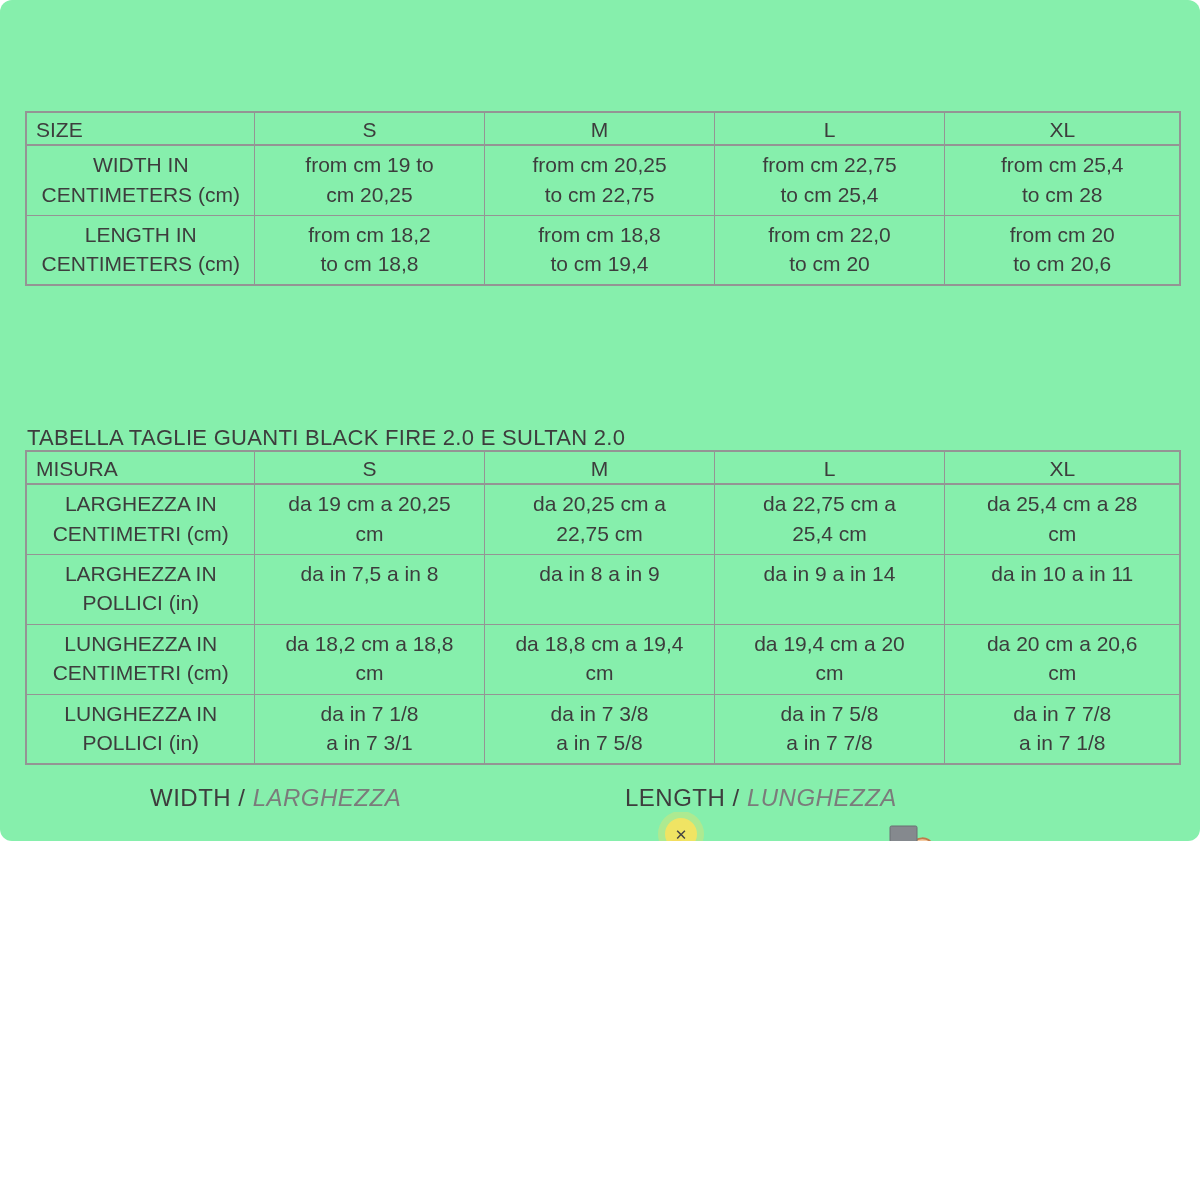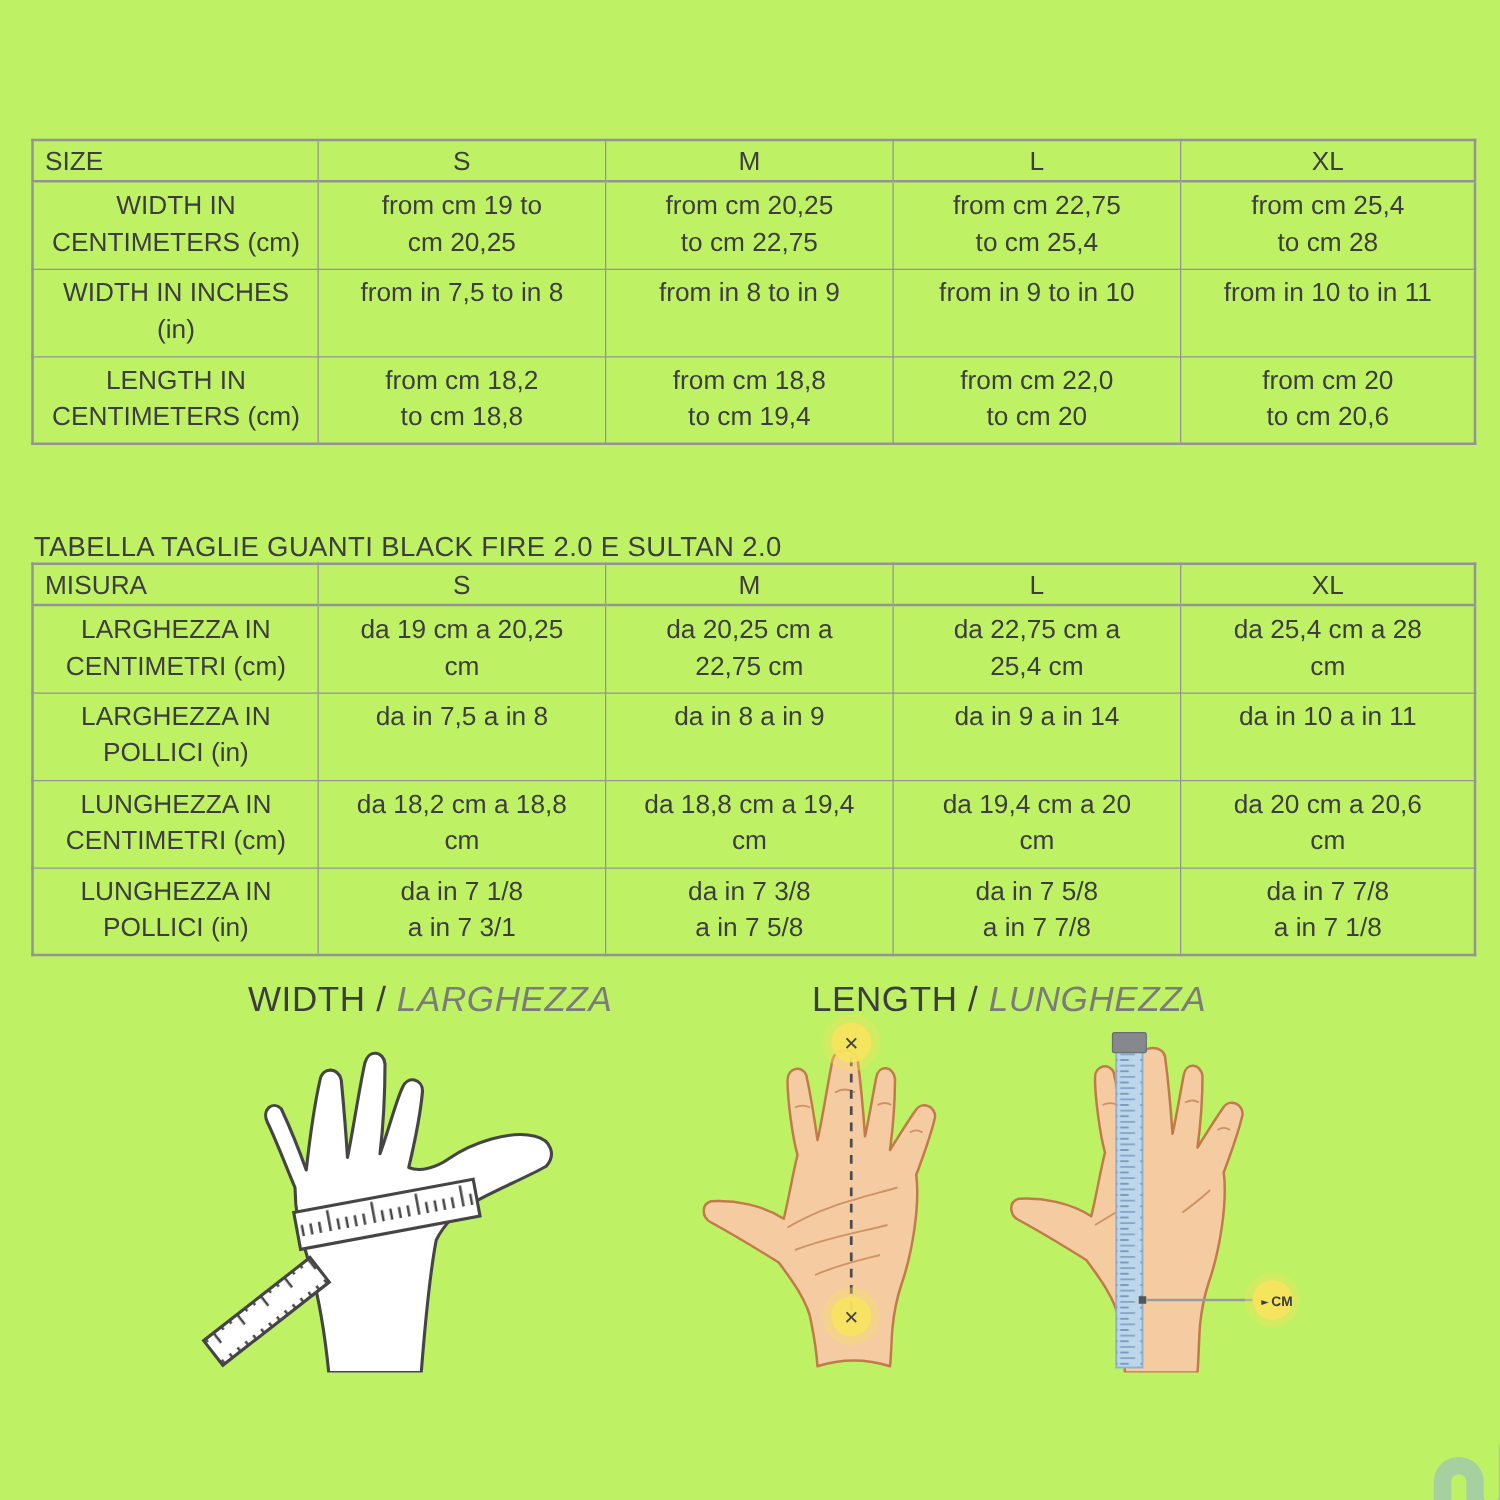--- a/index.html
+++ b/index.html
@@ -1,18 +1,18 @@
 <!DOCTYPE html>
 <html><head>
 <meta charset="utf-8">
 <style>
   html,body{margin:0;padding:0;background:#fff;}
   .sheet{
-    position:relative;width:1200px;height:1200px;background:#bef264;overflow:hidden;
-    font-family:"Liberation Sans",sans-serif;color:#3d3d3d;
+    position:relative;width:1200px;height:841px;background:#86efac;overflow:hidden;
+    font-family:"Liberation Sans",sans-serif;color:#3d3d3d;border-radius:12px;
   }
   table.size-table{
     position:absolute;left:25px;width:1156px;
     border-collapse:collapse;table-layout:fixed;
     border:2px solid #949494;
   }
   .size-table th,.size-table td{
     border:1px solid #949494;
     vertical-align:top;
     padding:4px 8px 0 9px;
@@ -20,21 +20,21 @@
     white-space:pre-line;
     line-height:1.40;
     overflow:hidden;
   }
   .size-table thead th{height:25px;text-align:center;padding-top:2px;border-bottom-width:2px;}
   .size-table thead th.left{text-align:left;}
   .size-table tbody tr{height:70px;text-align:center;}
   .tbl-en{top:111px;}
   .tbl-it{top:450px;}
   .mid-title{position:absolute;left:27px;top:425px;font-size:22px;letter-spacing:.3px;}
-  .diagram-heading{position:absolute;top:784px;width:340px;text-align:right;font-size:28px;letter-spacing:.5px;white-space:nowrap;}
+  .diagram-heading{position:absolute;top:784px;width:340px;text-align:left;font-size:24px;letter-spacing:.5px;white-space:nowrap;}
   .diagram-heading .it{font-style:italic;color:#7b7b7b;}
   .width-heading{left:150px;}
   .length-heading{left:625px;}
   .illu{position:absolute;}
   .illu-glove{left:150px;top:810px;}
   .illu-palm{left:560px;top:812px;}
   .illu-tapehand{left:790px;top:818px;}
   .illu-logo{left:1140px;top:1152px;}
 </style>
 </head>
@@ -64,28 +64,20 @@
         <td>WIDTH IN
 CENTIMETERS (cm)</td>
         <td>from cm 19 to
 cm 20,25</td>
         <td>from cm 20,25
 to cm 22,75</td>
         <td>from cm 22,75
 to cm 25,4</td>
         <td>from cm 25,4
 to cm 28</td>
-      </tr>
-      <tr>
-        <td>WIDTH IN INCHES
-(in)</td>
-        <td>from in 7,5 to in 8</td>
-        <td>from in 8 to in 9</td>
-        <td>from in 9 to in 10</td>
-        <td>from in 10 to in 11</td>
       </tr>
       <tr>
         <td>LENGTH IN
 CENTIMETERS (cm)</td>
         <td>from cm 18,2
 to cm 18,8</td>
         <td>from cm 18,8
 to cm 19,4</td>
         <td>from cm 22,0
 to cm 20</td>

